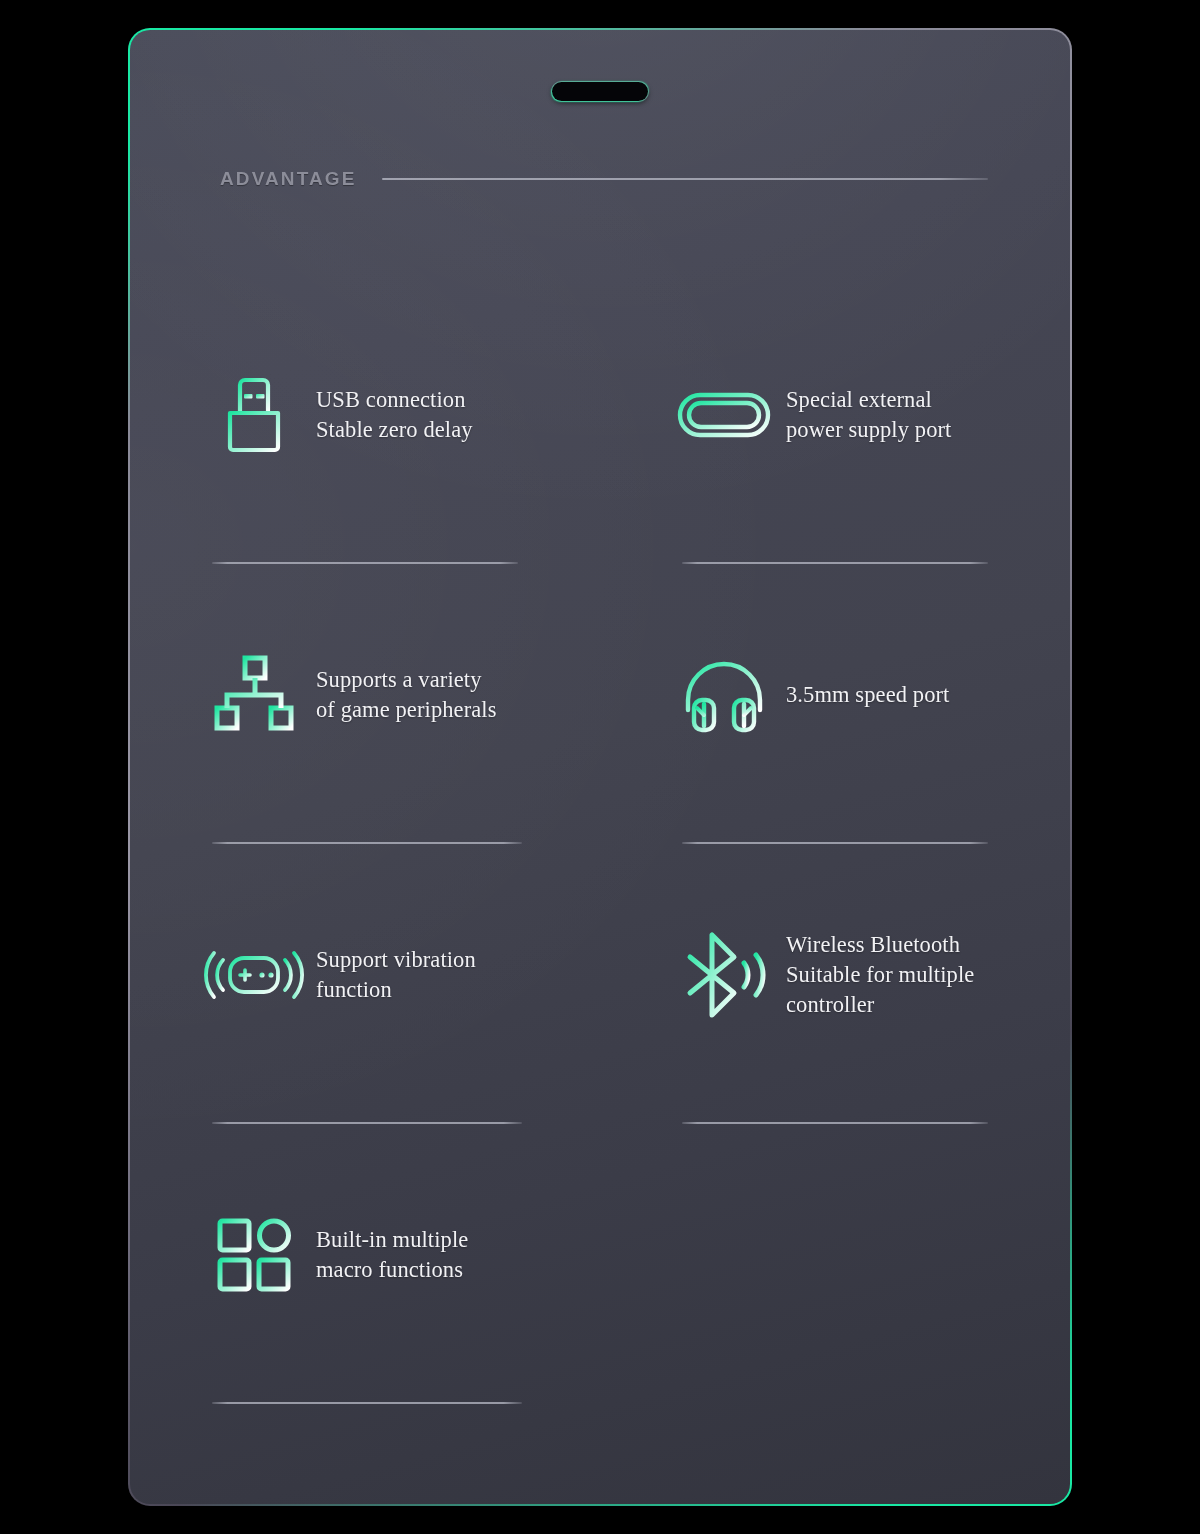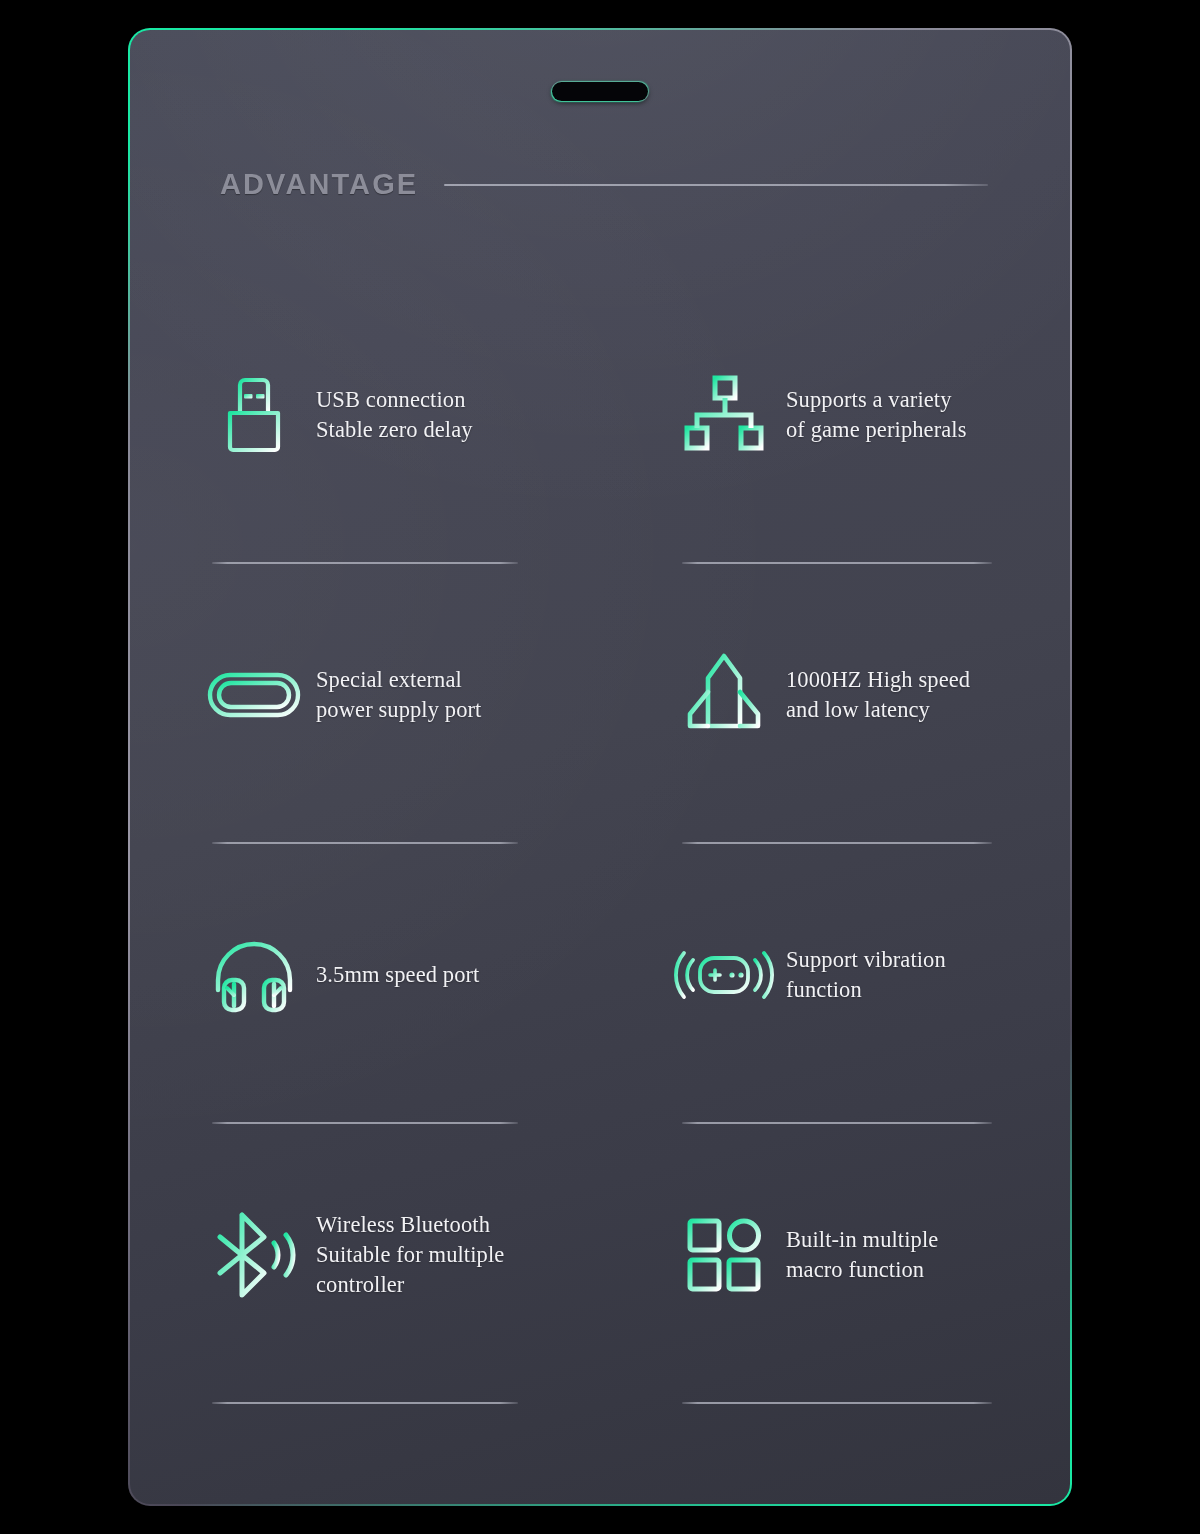--- a/index.html
+++ b/index.html
@@ -73,21 +73,21 @@
     position: absolute;
     left: 90px;
     top: 138px;
     right: 82px;
     display: flex;
     align-items: center;
     gap: 26px;
   }
 
   #title-text {
-    font-size: 29px;
+    font-size: 19px;
     font-weight: bold;
     letter-spacing: 2.1px;
     color: #8c8d99;
     white-space: nowrap;
     text-shadow: 0 1px 1px rgba(0,0,0,0.35);
   }
 
   #title-rule {
     flex: 1;
     height: 2px;
@@ -191,20 +191,42 @@
                   <rect x="34" y="21" width="8.5" height="4.6" rx="1"></rect>
                 </g>
               </svg>
             </div>
             <div class="cell-label">USB connection
 Stable zero delay</div>
           </div>
           <div class="cell-rule"></div>
         </div>
 
+        <div class="cell col-left">
+          <div class="cell-inner">
+            <div class="cell-icon">
+              <svg width="94" height="46" viewBox="0 0 94 46">
+                <defs>
+                  <linearGradient id="g3" x1="0" y1="0" x2="1" y2="1">
+                    <stop offset="0%" stop-color="#1FE5A0"></stop>
+                      <stop offset="100%" stop-color="#FFFFFF"></stop>
+                  </linearGradient>
+                </defs>
+                <g fill="none" stroke="url(#g3)" stroke-width="4.4">
+                  <rect x="3" y="3" width="88" height="40" rx="20"></rect>
+                  <rect x="12" y="11" width="70" height="24" rx="12"></rect>
+                </g>
+              </svg>
+            </div>
+            <div class="cell-label">Special external
+power supply port</div>
+          </div>
+          <div class="cell-rule"></div>
+        </div>
+
         <div class="cell col-right">
           <div class="cell-inner">
             <div class="cell-icon">
               <svg width="84" height="82" viewBox="0 0 84 82">
                 <defs>
                   <linearGradient id="g2" x1="0" y1="0" x2="1" y2="1">
                     <stop offset="0%" stop-color="#1FE5A0"></stop>
                       <stop offset="100%" stop-color="#FFFFFF"></stop>
                   </linearGradient>
                 </defs>
@@ -215,65 +237,20 @@
                   <path d="M43 24 V41 M15 54 V41 H69 V54"></path>
                 </g>
               </svg>
             </div>
             <div class="cell-label">Supports a variety
 of game peripherals</div>
           </div>
           <div class="cell-rule"></div>
         </div>
 
-        <div class="cell col-left">
-          <div class="cell-inner">
-            <div class="cell-icon">
-              <svg width="94" height="46" viewBox="0 0 94 46">
-                <defs>
-                  <linearGradient id="g3" x1="0" y1="0" x2="1" y2="1">
-                    <stop offset="0%" stop-color="#1FE5A0"></stop>
-                      <stop offset="100%" stop-color="#FFFFFF"></stop>
-                  </linearGradient>
-                </defs>
-                <g fill="none" stroke="url(#g3)" stroke-width="4.4">
-                  <rect x="3" y="3" width="88" height="40" rx="20"></rect>
-                  <rect x="12" y="11" width="70" height="24" rx="12"></rect>
-                </g>
-              </svg>
-            </div>
-            <div class="cell-label">Special external
-power supply port</div>
-          </div>
-          <div class="cell-rule"></div>
-        </div>
-
-        <div class="cell col-right">
-          <div class="cell-inner">
-            <div class="cell-icon">
-              <svg width="82" height="86" viewBox="0 0 82 86">
-                <defs>
-                  <linearGradient id="g4" x1="0" y1="0" x2="1" y2="1">
-                    <stop offset="0%" stop-color="#1FE5A0"></stop>
-                      <stop offset="100%" stop-color="#FFFFFF"></stop>
-                  </linearGradient>
-                </defs>
-                <g fill="none" stroke="url(#g4)" stroke-width="4.6" stroke-linejoin="round" stroke-linecap="round">
-                  <path d="M41 4 L57 26 V74 H25 V26 Z"></path>
-                  <path d="M25 40 L7 62 V74 H25"></path>
-                  <path d="M57 40 L75 62 V74 H57"></path>
-                  <path d="M41 40 V82"></path>
-                </g>
-              </svg>
-            </div>
-            <div class="cell-label">1000HZ High speed
-and low latency</div>
-          </div>
-          <div class="cell-rule"></div>
-        </div>
 
         <div class="cell col-left">
           <div class="cell-inner">
             <div class="cell-icon">
               <svg width="88" height="78" viewBox="0 0 88 78">
                 <defs>
                   <linearGradient id="g5" x1="0" y1="0" x2="1" y2="1">
                     <stop offset="0%" stop-color="#1FE5A0"></stop>
                       <stop offset="100%" stop-color="#FFFFFF"></stop>
                   </linearGradient>
@@ -356,21 +333,21 @@
                 </defs>
                 <g fill="none" stroke="url(#g8)" stroke-width="5">
                   <rect x="3" y="3" width="29" height="29" rx="2.5"></rect>
                   <circle cx="57" cy="17.5" r="14.5"></circle>
                   <rect x="3" y="42" width="29" height="29" rx="2.5"></rect>
                   <rect x="42" y="42" width="29" height="29" rx="2.5"></rect>
                 </g>
               </svg>
             </div>
             <div class="cell-label">Built-in multiple
-macro function</div>
+macro functions</div>
           </div>
           <div class="cell-rule"></div>
         </div>
 
       </div>
     </div>
   </div>
 </div>
 
 </body></html>

